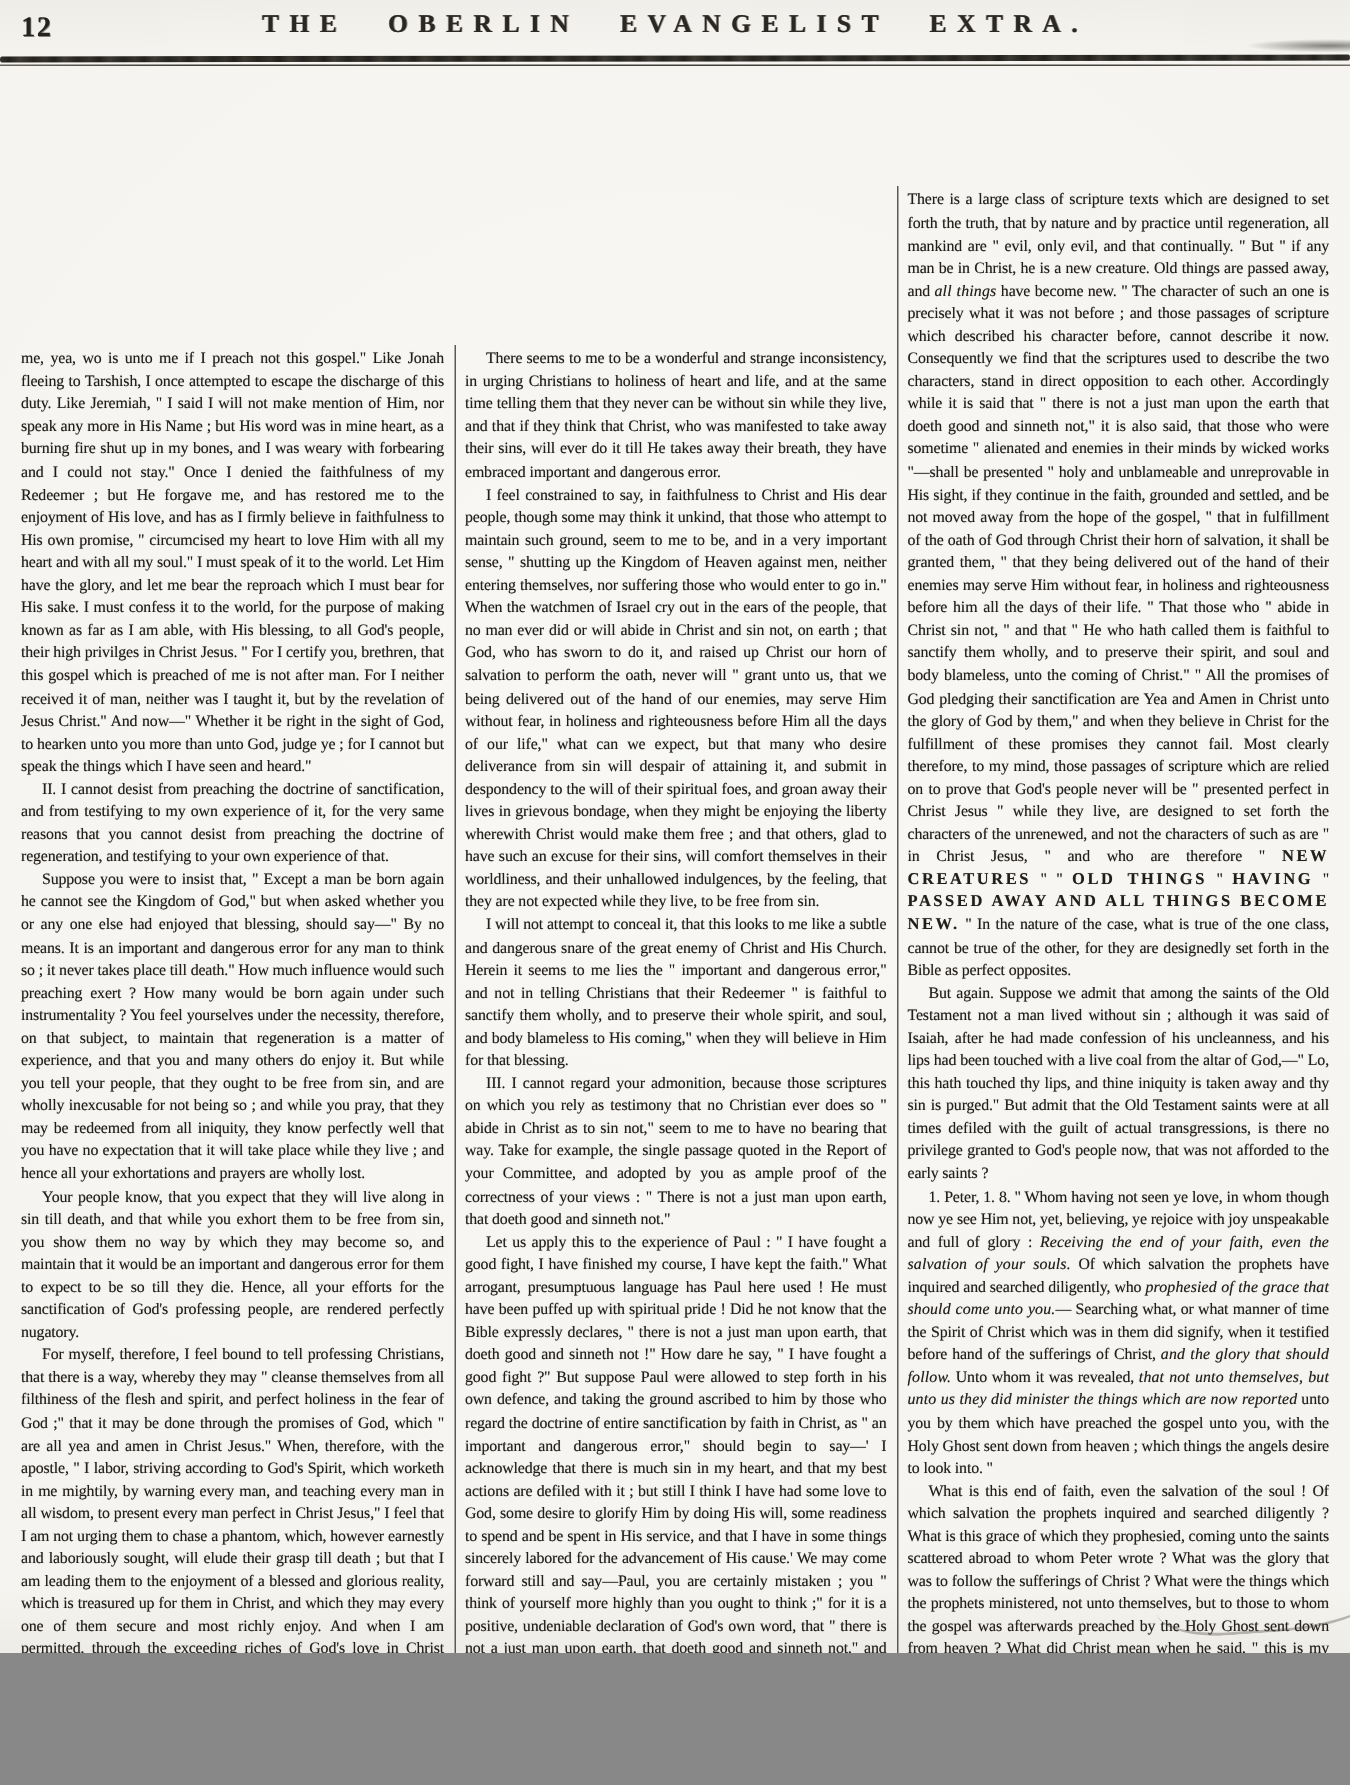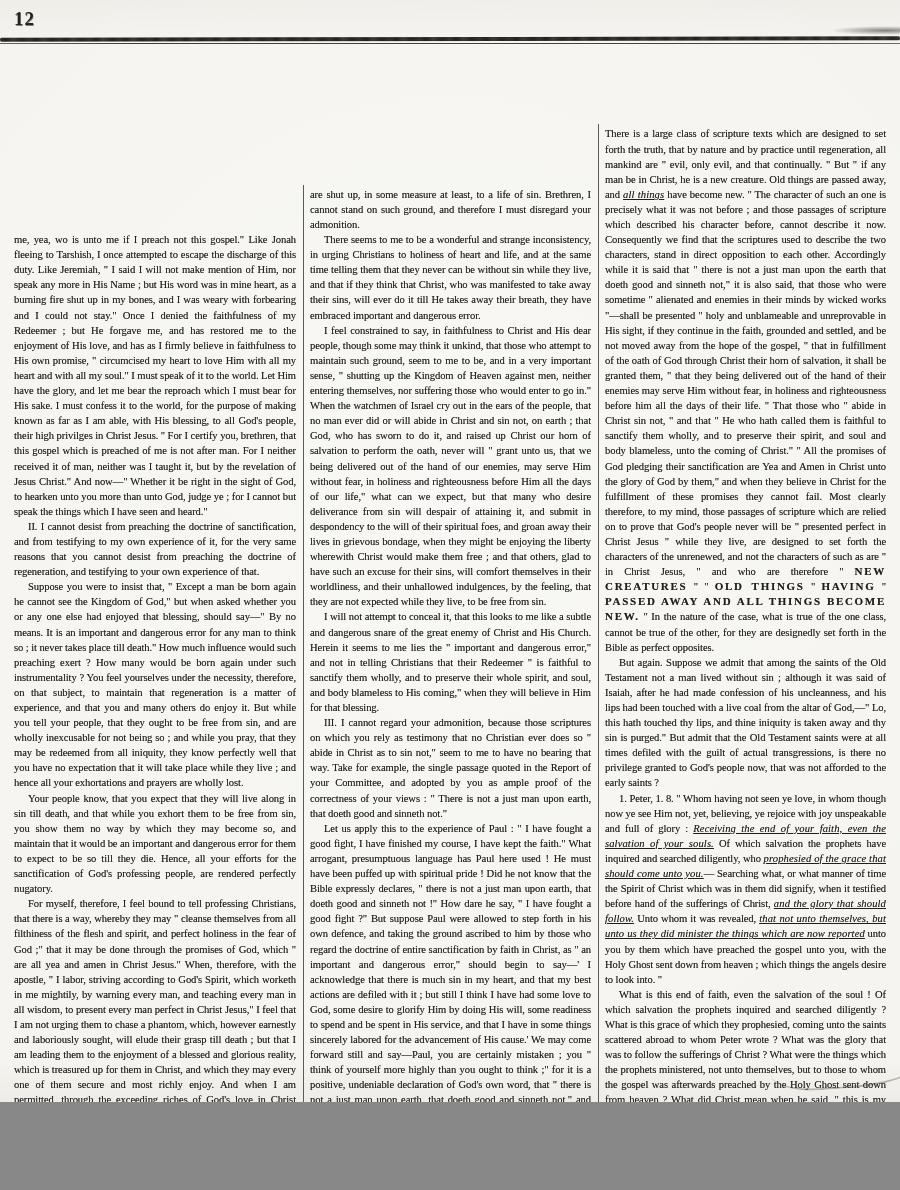--- a/index.html
+++ b/index.html
@@ -80,21 +80,21 @@
     font-size: 10.6px;
     line-height: 15.1px;
     letter-spacing: -0.1px;
     color: #221f1b;
     text-shadow: 0 0 0.45px rgba(34,30,25,0.55);
     overflow: hidden;
   }
   .col + .col { border-left: 1px solid #5d5a53; }
   .col p { margin: 0; text-indent: 14px; }
   .col p.cont { text-indent: 0; }
-  .col i { letter-spacing: 0.1px; text-decoration: underline; }
+  .col i { letter-spacing: 0.1px; }
   .sc { font-size: 11px; letter-spacing: 1.7px; font-weight: bold; }
   
   .corner-curl {
     position: absolute;
     right: -30px;
     bottom: 14px;
     width: 160px;
     height: 60px;
     border-bottom: 2px solid rgba(70,66,58,0.35);
     border-radius: 0 0 50% 30%;
@@ -111,39 +111,39 @@
     pointer-events: none;
   }
 </style>
 </head>
 <body>
 
 <div class="page">
 
   <div class="masthead">
     <div class="page-number">12</div>
+    <div class="masthead-title">THE OBERLIN EVANGELIST EXTRA.</div>
   </div>
 
   <div class="header-rules">
     <div class="rule-thick"></div>
     <div class="rule-thin"></div>
   </div>
 
   <div class="cols">
 
     <div class="col">
       <p class="cont">me, yea, wo is unto me if I preach not this gospel." Like Jonah fleeing to Tarshish, I once attempted to escape the discharge of this duty. Like Jeremiah, " I said I will not make mention of Him, nor speak any more in His Name ; but His word was in mine heart, as a burning fire shut up in my bones, and I was weary with forbearing and I could not stay." Once I denied the faithfulness of my Redeemer ; but He forgave me, and has restored me to the enjoyment of His love, and has as I firmly believe in faithfulness to His own promise, " circumcised my heart to love Him with all my heart and with all my soul." I must speak of it to the world. Let Him have the glory, and let me bear the reproach which I must bear for His sake. I must confess it to the world, for the purpose of making known as far as I am able, with His blessing, to all God's people, their high privilges in Christ Jesus. " For I certify you, brethren, that this gospel which is preached of me is not after man. For I neither received it of man, neither was I taught it, but by the revelation of Jesus Christ." And now—" Whether it be right in the sight of God, to hearken unto you more than unto God, judge ye ; for I cannot but speak the things which I have seen and heard."</p>
       <p>II. I cannot desist from preaching the doctrine of sanctification, and from testifying to my own experience of it, for the very same reasons that you cannot desist from preaching the doctrine of regeneration, and testifying to your own experience of that.</p>
       <p>Suppose you were to insist that, " Except a man be born again he cannot see the Kingdom of God," but when asked whether you or any one else had enjoyed that blessing, should say—" By no means. It is an important and dangerous error for any man to think so ; it never takes place till death." How much influence would such preaching exert ? How many would be born again under such instrumentality ? You feel yourselves under the necessity, therefore, on that subject, to maintain that regeneration is a matter of experience, and that you and many others do enjoy it. But while you tell your people, that they ought to be free from sin, and are wholly inexcusable for not being so ; and while you pray, that they may be redeemed from all iniquity, they know perfectly well that you have no expectation that it will take place while they live ; and hence all your exhortations and prayers are wholly lost.</p>
       <p>Your people know, that you expect that they will live along in sin till death, and that while you exhort them to be free from sin, you show them no way by which they may become so, and maintain that it would be an important and dangerous error for them to expect to be so till they die. Hence, all your efforts for the sanctification of God's professing people, are rendered perfectly nugatory.</p>
       <p>For myself, therefore, I feel bound to tell professing Christians, that there is a way, whereby they may " cleanse themselves from all filthiness of the flesh and spirit, and perfect holiness in the fear of God ;" that it may be done through the promises of God, which " are all yea and amen in Christ Jesus." When, therefore, with the apostle, " I labor, striving according to God's Spirit, which worketh in me mightily, by warning every man, and teaching every man in all wisdom, to present every man perfect in Christ Jesus," I feel that I am not urging them to chase a phantom, which, however earnestly and laboriously sought, will elude their grasp till death ; but that I am leading them to the enjoyment of a blessed and glorious reality, which is treasured up for them in Christ, and which they may every one of them secure and most richly enjoy. And when I am permitted, through the exceeding riches of God's love in Christ Jesus, to say that I have experience of the grace which I present to their acceptance, I have left them stripped of all excuses and palliations for their sins, and may therefore hope that God's Spirit will attend His truth, and lead them in the way of knowledge and understanding.</p>
     </div>
 
     <div class="col">
-      <p class="cont">are shut up, in some measure at least, to a life of sin. Brethren, I cannot stand on such ground, and therefore I must disregard your admonition.</p>
       <p>There seems to me to be a wonderful and strange inconsistency, in urging Christians to holiness of heart and life, and at the same time telling them that they never can be without sin while they live, and that if they think that Christ, who was manifested to take away their sins, will ever do it till He takes away their breath, they have embraced important and dangerous error.</p>
       <p>I feel constrained to say, in faithfulness to Christ and His dear people, though some may think it unkind, that those who attempt to maintain such ground, seem to me to be, and in a very important sense, " shutting up the Kingdom of Heaven against men, neither entering themselves, nor suffering those who would enter to go in." When the watchmen of Israel cry out in the ears of the people, that no man ever did or will abide in Christ and sin not, on earth ; that God, who has sworn to do it, and raised up Christ our horn of salvation to perform the oath, never will " grant unto us, that we being delivered out of the hand of our enemies, may serve Him without fear, in holiness and righteousness before Him all the days of our life," what can we expect, but that many who desire deliverance from sin will despair of attaining it, and submit in despondency to the will of their spiritual foes, and groan away their lives in grievous bondage, when they might be enjoying the liberty wherewith Christ would make them free ; and that others, glad to have such an excuse for their sins, will comfort themselves in their worldliness, and their unhallowed indulgences, by the feeling, that they are not expected while they live, to be free from sin.</p>
       <p>I will not attempt to conceal it, that this looks to me like a subtle and dangerous snare of the great enemy of Christ and His Church. Herein it seems to me lies the " important and dangerous error," and not in telling Christians that their Redeemer " is faithful to sanctify them wholly, and to preserve their whole spirit, and soul, and body blameless to His coming," when they will believe in Him for that blessing.</p>
       <p>III. I cannot regard your admonition, because those scriptures on which you rely as testimony that no Christian ever does so " abide in Christ as to sin not," seem to me to have no bearing that way. Take for example, the single passage quoted in the Report of your Committee, and adopted by you as ample proof of the correctness of your views : " There is not a just man upon earth, that doeth good and sinneth not."</p>
       <p>Let us apply this to the experience of Paul : " I have fought a good fight, I have finished my course, I have kept the faith." What arrogant, presumptuous language has Paul here used ! He must have been puffed up with spiritual pride ! Did he not know that the Bible expressly declares, " there is not a just man upon earth, that doeth good and sinneth not !" How dare he say, " I have fought a good fight ?" But suppose Paul were allowed to step forth in his own defence, and taking the ground ascribed to him by those who regard the doctrine of entire sanctification by faith in Christ, as " an important and dangerous error," should begin to say—' I acknowledge that there is much sin in my heart, and that my best actions are defiled with it ; but still I think I have had some love to God, some desire to glorify Him by doing His will, some readiness to spend and be spent in His service, and that I have in some things sincerely labored for the advancement of His cause.' We may come forward still and say—Paul, you are certainly mistaken ; you " think of yourself more highly than you ought to think ;" for it is a positive, undeniable declaration of God's own word, that " there is not a just man upon earth, that doeth good and sinneth not," and therefore, Paul, your assumption that there is any good thing in you is for ever silenced.</p>
       <p>Your text, therefore, brethren, stands just as entirely and fully opposed to your views of truth as to mine; and in my apprehension has nothing to do either with the one or the souls. The truth is—</p>
     </div>
 
     <div class="col">
       <p class="cont">There is a large class of scripture texts which are designed to set forth the truth, that by nature and by practice until regeneration, all mankind are " evil, only evil, and that continually. " But " if any man be in Christ, he is a new creature. Old things are passed away, and <i>all things</i> have become new. " The character of such an one is precisely what it was not before ; and those passages of scripture which described his character before, cannot describe it now. Consequently we find that the scriptures used to describe the two characters, stand in direct opposition to each other. Accordingly while it is said that " there is not a just man upon the earth that doeth good and sinneth not," it is also said, that those who were sometime " alienated and enemies in their minds by wicked works "—shall be presented " holy and unblameable and unreprovable in His sight, if they continue in the faith, grounded and settled, and be not moved away from the hope of the gospel, " that in fulfillment of the oath of God through Christ their horn of salvation, it shall be granted them, " that they being delivered out of the hand of their enemies may serve Him without fear, in holiness and righteousness before him all the days of their life. " That those who " abide in Christ sin not, " and that " He who hath called them is faithful to sanctify them wholly, and to preserve their spirit, and soul and body blameless, unto the coming of Christ." " All the promises of God pledging their sanctification are Yea and Amen in Christ unto the glory of God by them," and when they believe in Christ for the fulfillment of these promises they cannot fail. Most clearly therefore, to my mind, those passages of scripture which are relied on to prove that God's people never will be " presented perfect in Christ Jesus " while they live, are designed to set forth the characters of the unrenewed, and not the characters of such as are " in Christ Jesus, " and who are therefore " <span class="sc">NEW CREATURES</span> " " <span class="sc">OLD THINGS</span> " <span class="sc">HAVING</span> " <span class="sc">PASSED AWAY AND ALL THINGS BECOME NEW.</span> " In the nature of the case, what is true of the one class, cannot be true of the other, for they are designedly set forth in the Bible as perfect opposites.</p>

